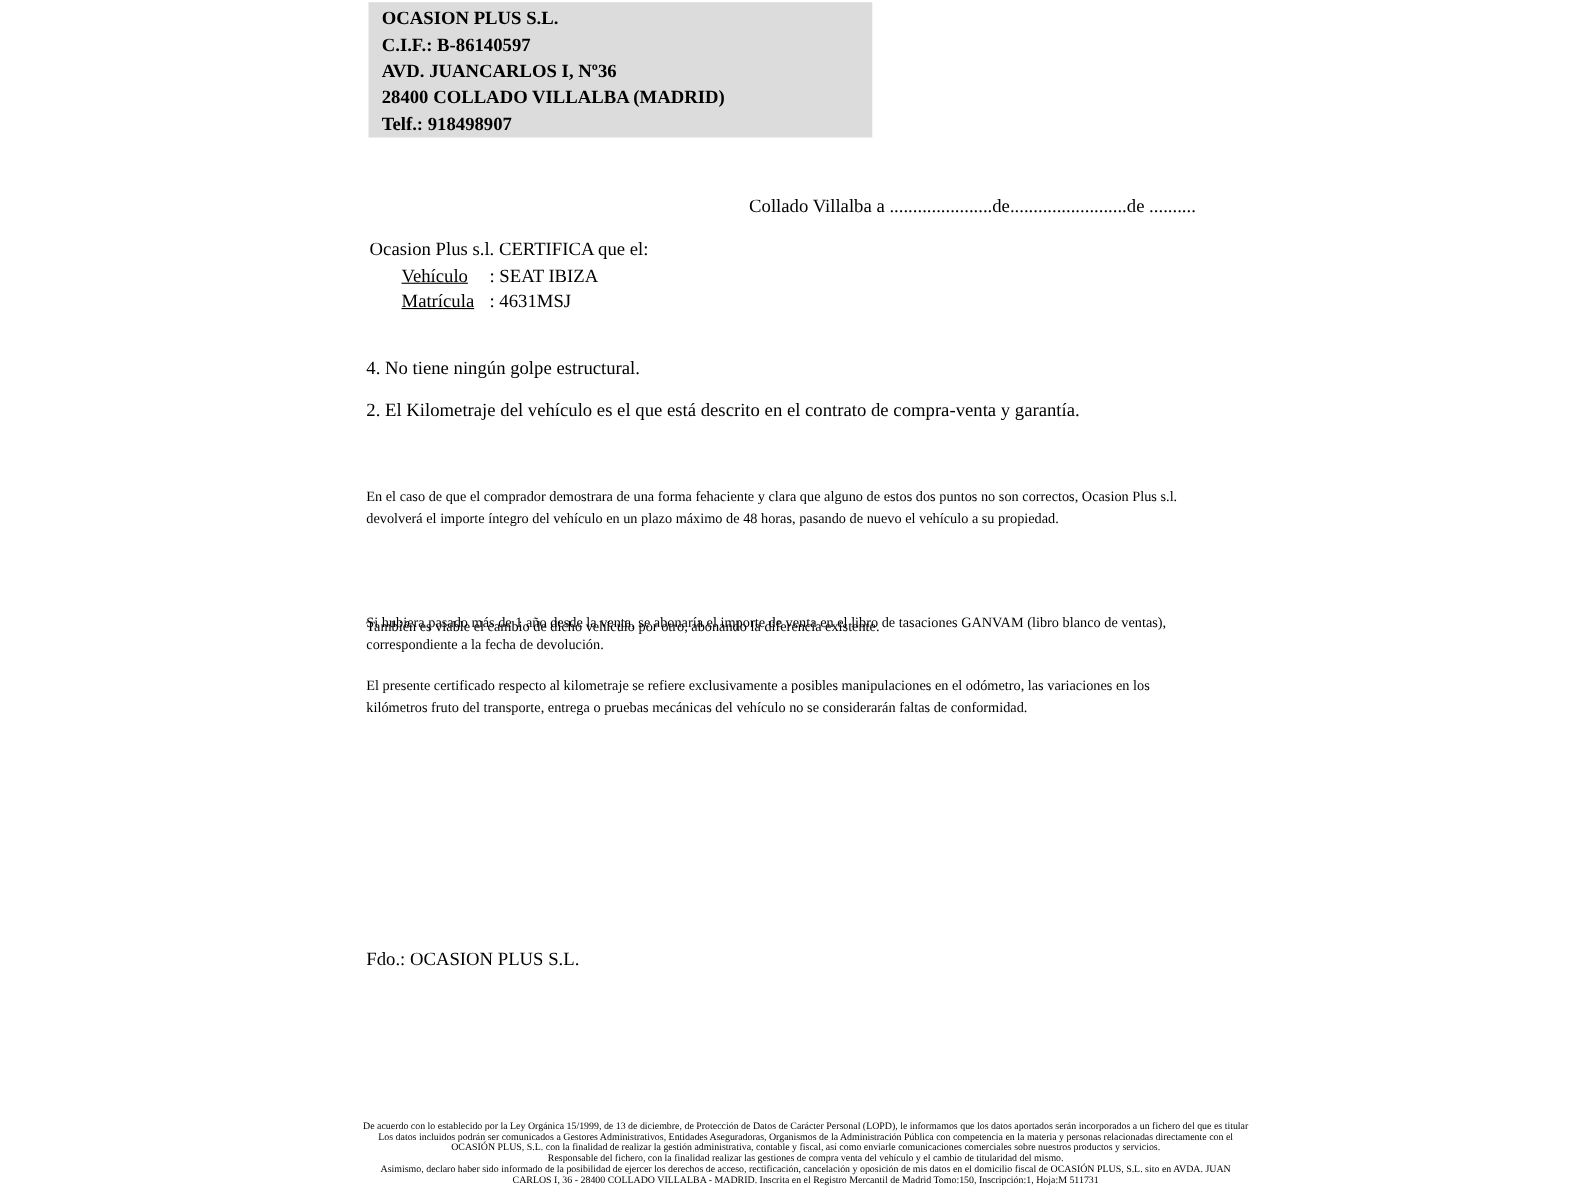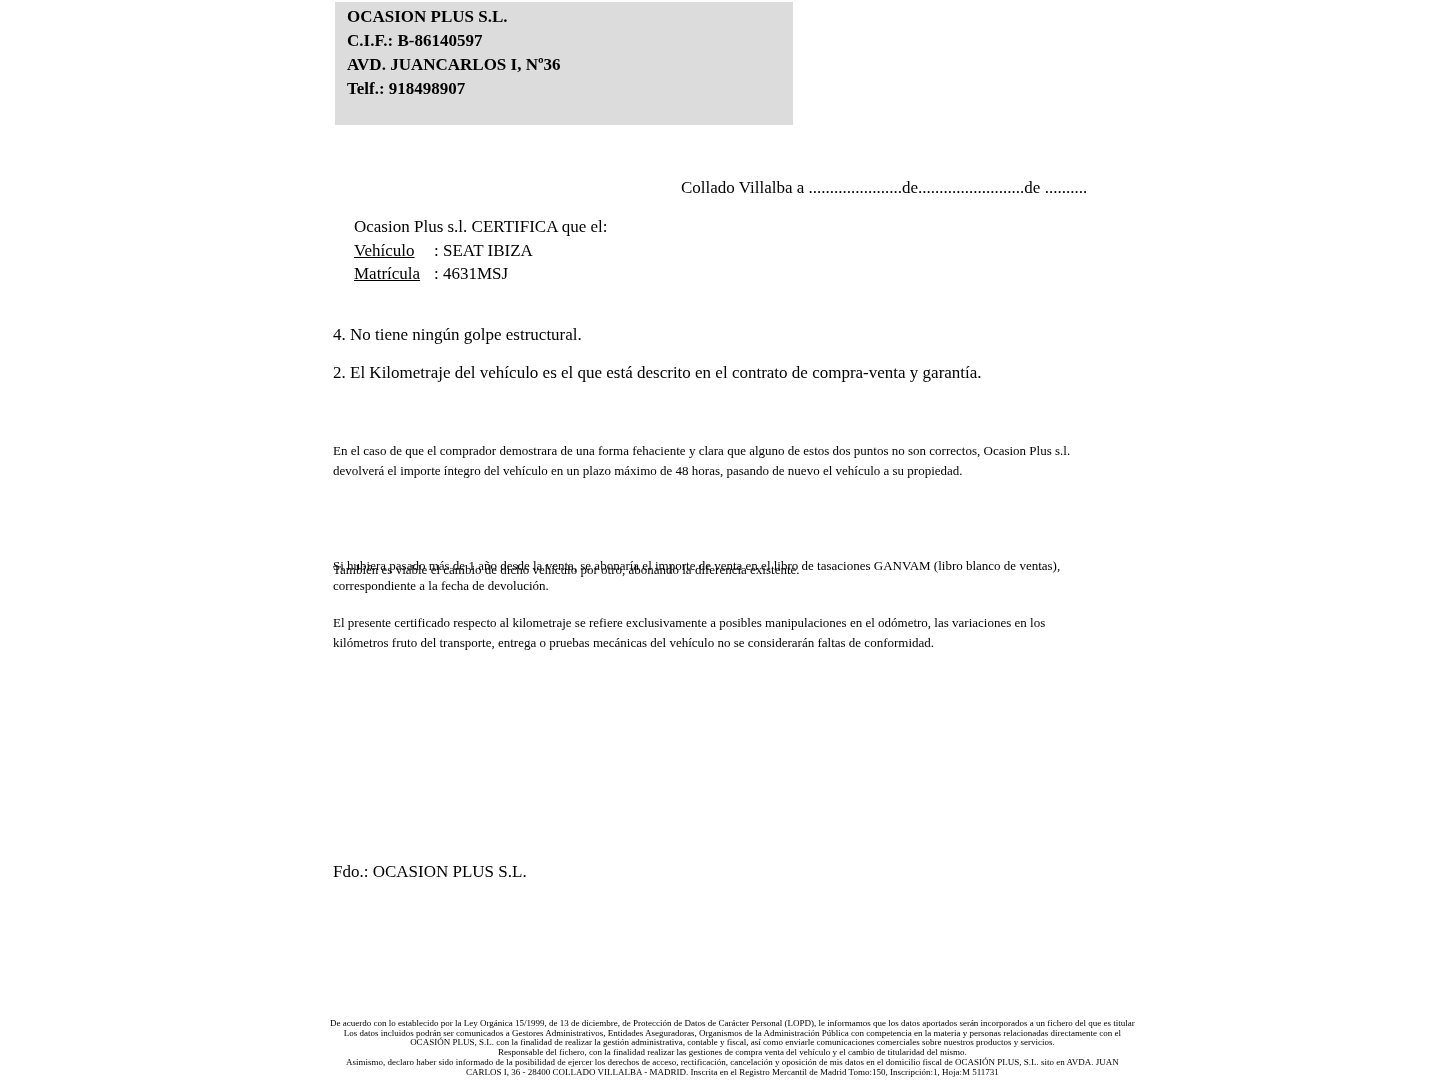--- a/index.html
+++ b/index.html
@@ -20,24 +20,24 @@
     padding: 3px 0 0 6px;
     font-size: 17px; font-weight: bold; line-height: 24px;
   }
 
   .date-line {
     position: absolute; left: 681px; top: 178px;
     font-size: 17px; white-space: nowrap;
   }
 
   .certify {
-    position: absolute; left: 354px; top: 215px;
+    position: absolute; left: 336px; top: 215px;
     font-size: 17px; line-height: 23.6px;
   }
-  .lblbox { display: inline-block; width: 80px; }
+  .lblbox { display: inline-block; width: 80px; margin-left: 29px; }
   .u { text-decoration: underline; }
 
   .point {
     position: absolute; left: 333px;
     font-size: 17px; white-space: nowrap;
   }
   .point-1 { top: 325px; }
   .point-2 { top: 363px; }
 
   .para {
@@ -62,20 +62,21 @@
 </style>
 </head>
 <body>
 
 <div class="page">
 
   <div class="company-box" style="background-color: rgb(220, 220, 220); padding-left: 12px;">
     <div>OCASION PLUS S.L.</div>
     <div>C.I.F.: B-86140597</div>
     <div>AVD. JUANCARLOS I, Nº36</div>
+    <div>28400 COLLADO VILLALBA (MADRID)</div>
     <div>Telf.: 918498907</div>
   </div>
 
   <div class="date-line">Collado Villalba a ......................de.........................de ..........</div>
 
   <div class="certify">
     <div>Ocasion Plus s.l. CERTIFICA que el:</div>
     <div>
       <span class="lblbox"><span class="u">Vehículo</span></span><span>: SEAT IBIZA</span>
     </div>

